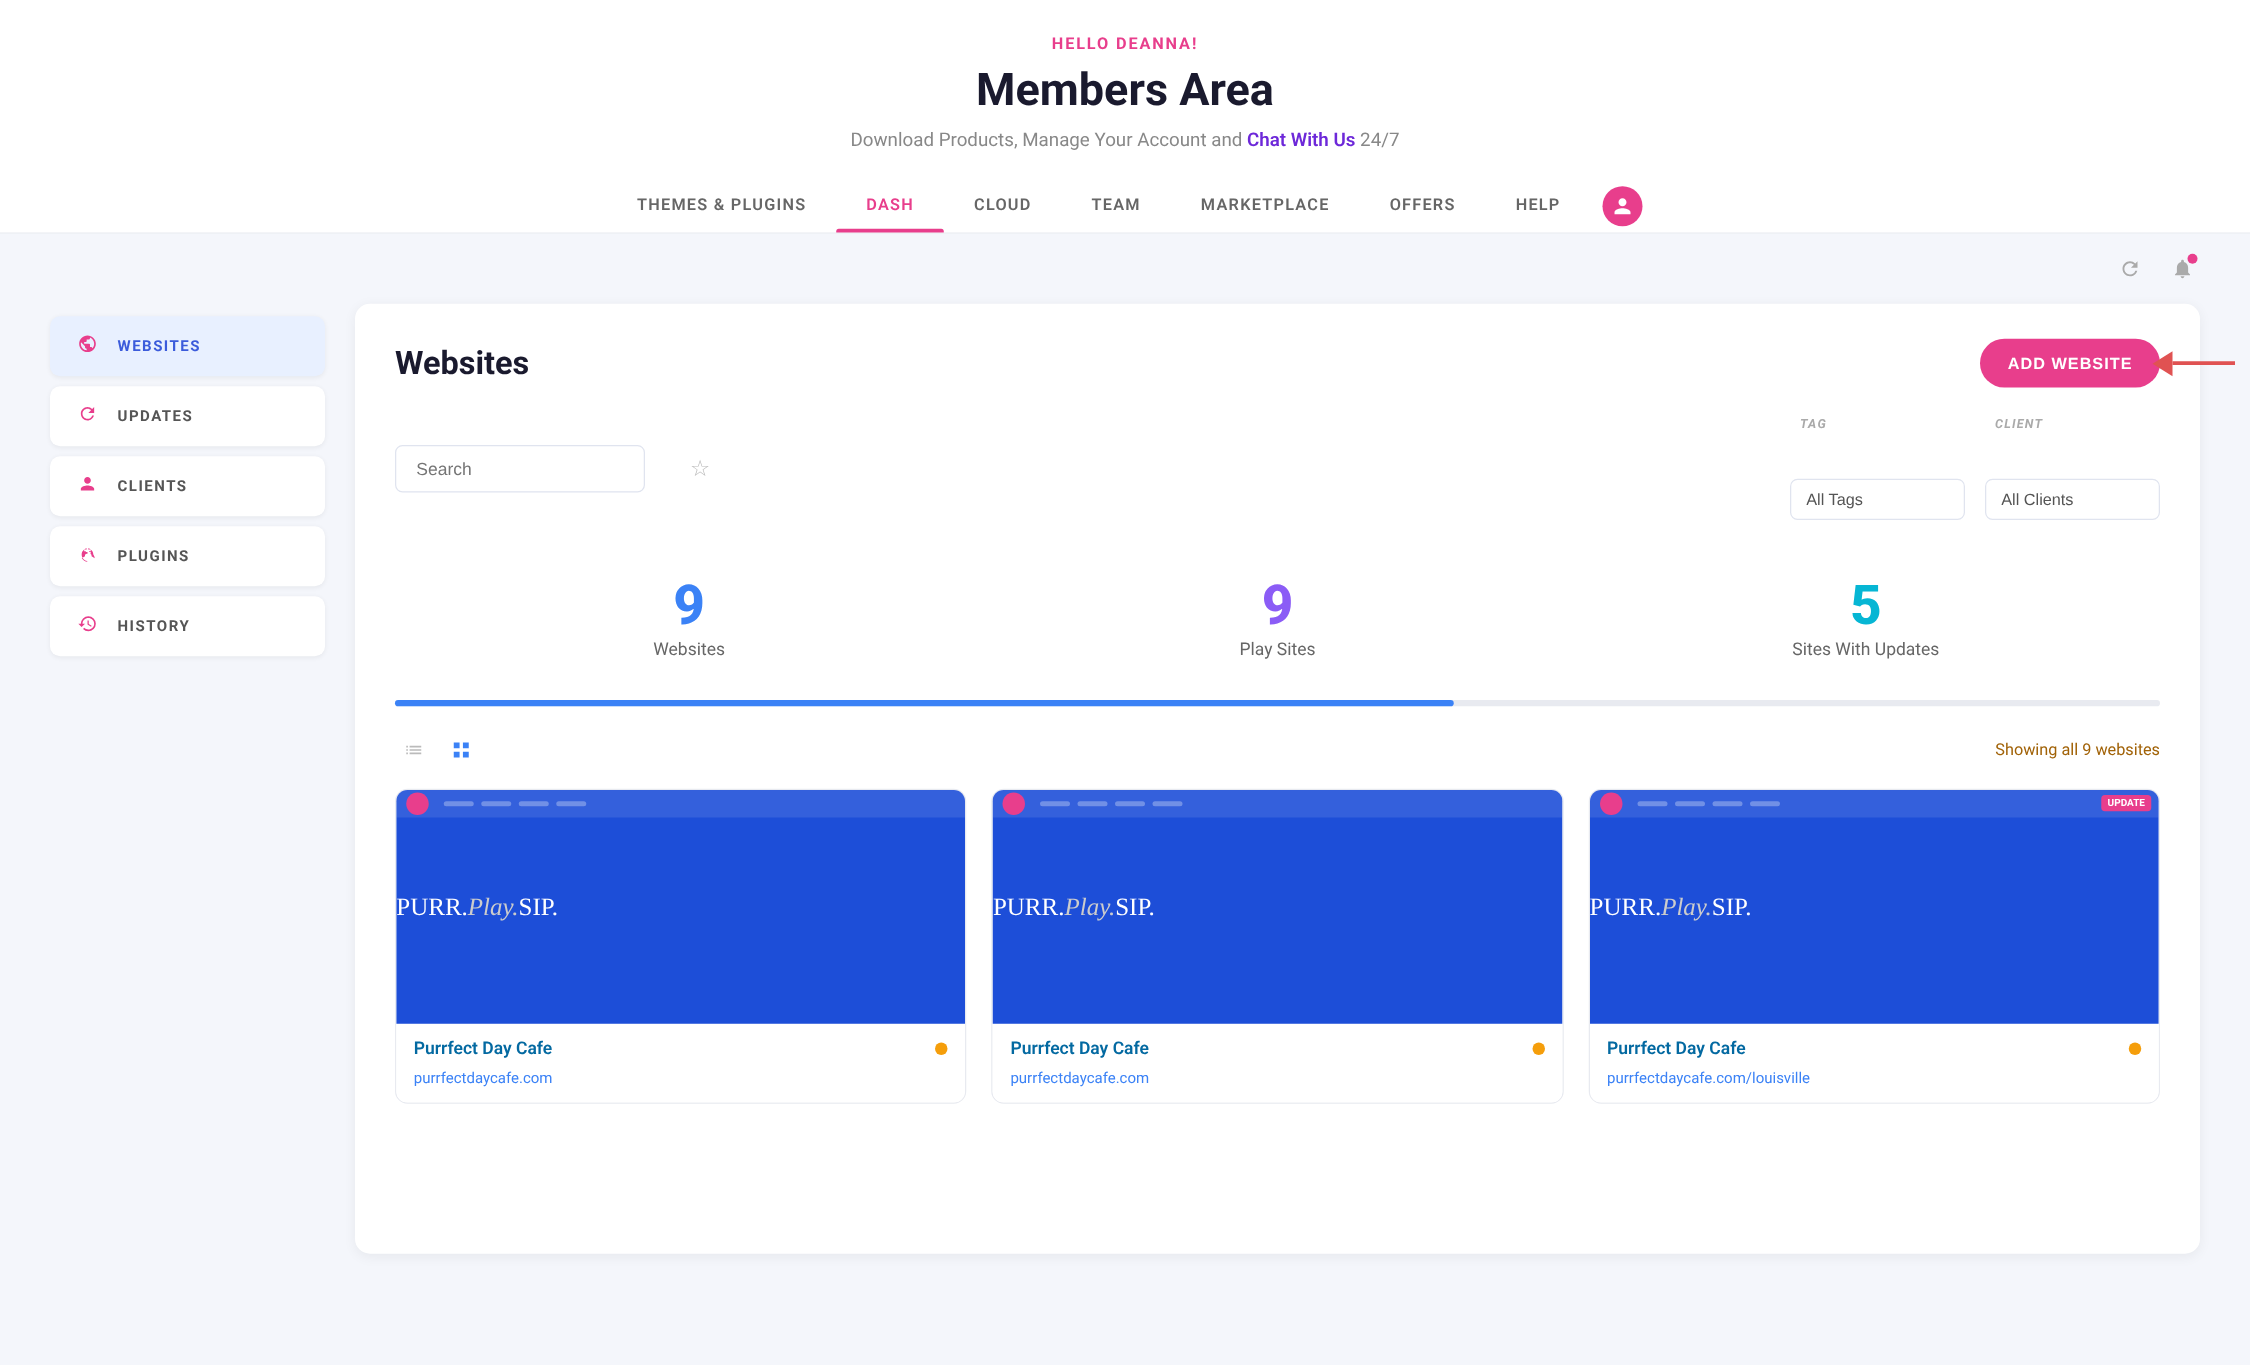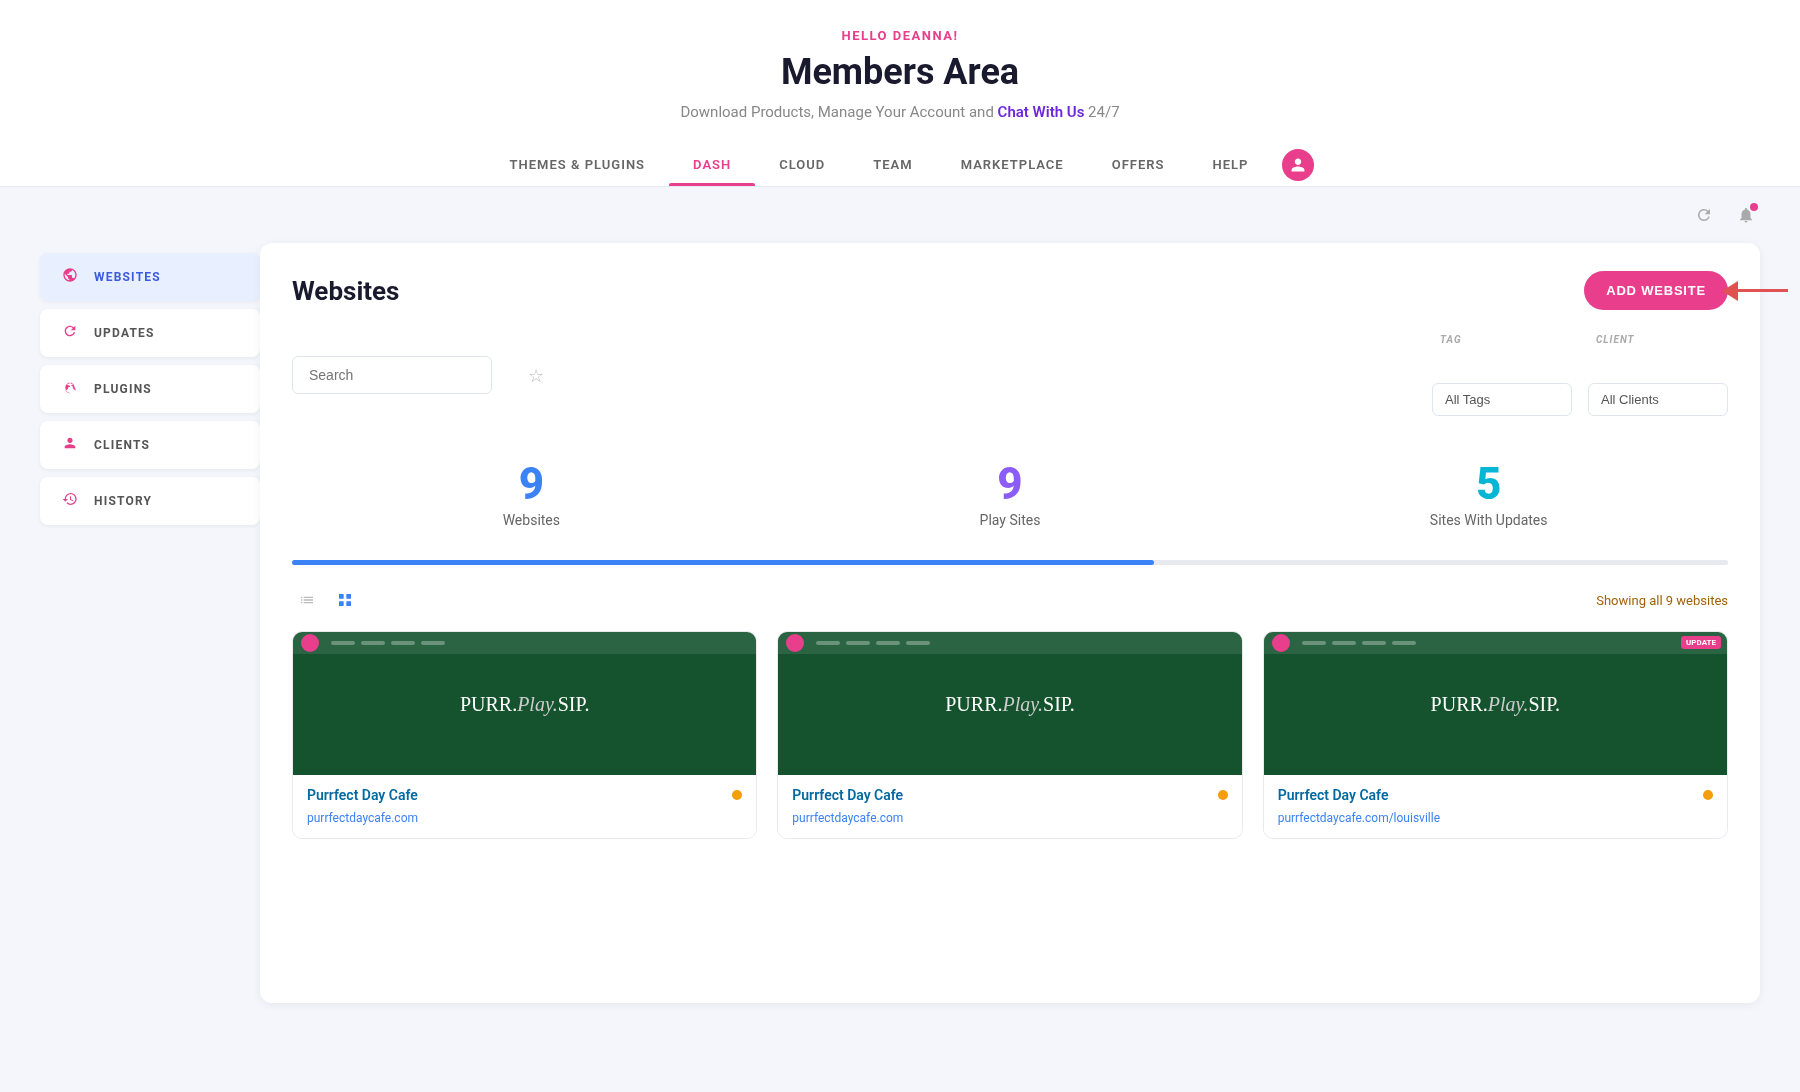--- a/index.html
+++ b/index.html
@@ -115,20 +115,21 @@
       border-radius: 50%;
       position: absolute;
       top: 2px;
       right: 2px;
     }
 
     
     .main-layout {
       display: flex;
       padding: 0 40px 40px;
+      gap: 24px;
       min-height: 800px;
     }
 
     
     .sidebar {
       width: 220px;
       flex-shrink: 0;
       display: flex;
       flex-direction: column;
       gap: 8px;
@@ -354,25 +355,24 @@
     }
     .website-card {
       border: 1px solid #e8eaf0;
       border-radius: 10px;
       overflow: hidden;
       cursor: pointer;
       transition: box-shadow 0.15s;
     }
     .website-thumbnail {
       width: 100%;
-      height: 143px;
-      background: #14532d;
-      display: flex;
-      align-items: center;
-      justify-content: center;
+      height: 187px;
+      background: #1d4ed8;
+      display: flex;
+      align-items: center;
       position: relative;
       overflow: hidden;
     }
     .thumbnail-header-bar {
       position: absolute;
       top: 0;
       left: 0;
       right: 0;
       height: 22px;
       background: rgba(255,255,255,0.1);
@@ -506,32 +506,32 @@
       <span class="sidebar-icon">
         <svg width="16" height="16" viewBox="0 0 24 24" fill="#e83e8c">
             <path d="M17.65 6.35A7.958 7.958 0 0 0 12 4c-4.42 0-7.99 3.58-7.99 8s3.57 8 7.99 8c3.73 0 6.84-2.55 7.73-6h-2.08A5.99 5.99 0 0 1 12 18c-3.31 0-6-2.69-6-6s2.69-6 6-6c1.66 0 3.14.69 4.22 1.78L13 11h7V4l-2.35 2.35z"></path>
           </svg>
       </span>
       <span>UPDATES</span>
     </div>
     <div class="sidebar-item">
       <span class="sidebar-icon">
         <svg width="16" height="16" viewBox="0 0 24 24" fill="#e83e8c">
+            <path d="M12 12c2.21 0 4-1.79 4-4s-1.79-4-4-4-4 1.79-4 4 1.79 4 4 4zm0 2c-2.67 0-8 1.34-8 4v2h16v-2c0-2.66-5.33-4-8-4z"></path>
+          </svg>
+      </span>
+      <span>CLIENTS</span>
+    </div>
+    <div class="sidebar-item">
+      <span class="sidebar-icon">
+        <svg width="16" height="16" viewBox="0 0 24 24" fill="#e83e8c">
             <path d="M12 21.7c-2.89-.47-5.3-2.11-6.86-4.44L9 15v-1c0-1.1.9-2 2-2h1v-2h-2v-1H8v-2h3V5.3C8.03 5.9 5 9.1 5 13c0 3.87 2.76 7.1 6.43 7.84L12 21.7zm.86-16.4V7h3v2h-2v1h2v2h-1c1.1 0 2 .9 2 2v1l3.86 2.26A9.028 9.028 0 0 0 19 13c0-3.9-3.03-7.1-6.14-7.7z"></path>
           </svg>
       </span>
       <span>PLUGINS</span>
-    </div>
-    <div class="sidebar-item">
-      <span class="sidebar-icon">
-        <svg width="16" height="16" viewBox="0 0 24 24" fill="#e83e8c">
-            <path d="M12 12c2.21 0 4-1.79 4-4s-1.79-4-4-4-4 1.79-4 4 1.79 4 4 4zm0 2c-2.67 0-8 1.34-8 4v2h16v-2c0-2.66-5.33-4-8-4z"></path>
-          </svg>
-      </span>
-      <span>CLIENTS</span>
     </div>
     <div class="sidebar-item">
       <span class="sidebar-icon">
         <svg width="16" height="16" viewBox="0 0 24 24" fill="#e83e8c">
             <path d="M13 3a9 9 0 0 0-9 9H1l3.89 3.89.07.14L9 12H6c0-3.87 3.13-7 7-7s7 3.13 7 7-3.13 7-7 7c-1.93 0-3.68-.79-4.94-2.06l-1.42 1.42A8.954 8.954 0 0 0 13 21a9 9 0 0 0 0-18zm-1 5v5l4.28 2.54.72-1.21-3.5-2.08V8H12z"></path>
           </svg>
       </span>
       <span>HISTORY</span>
     </div>
   </div>

